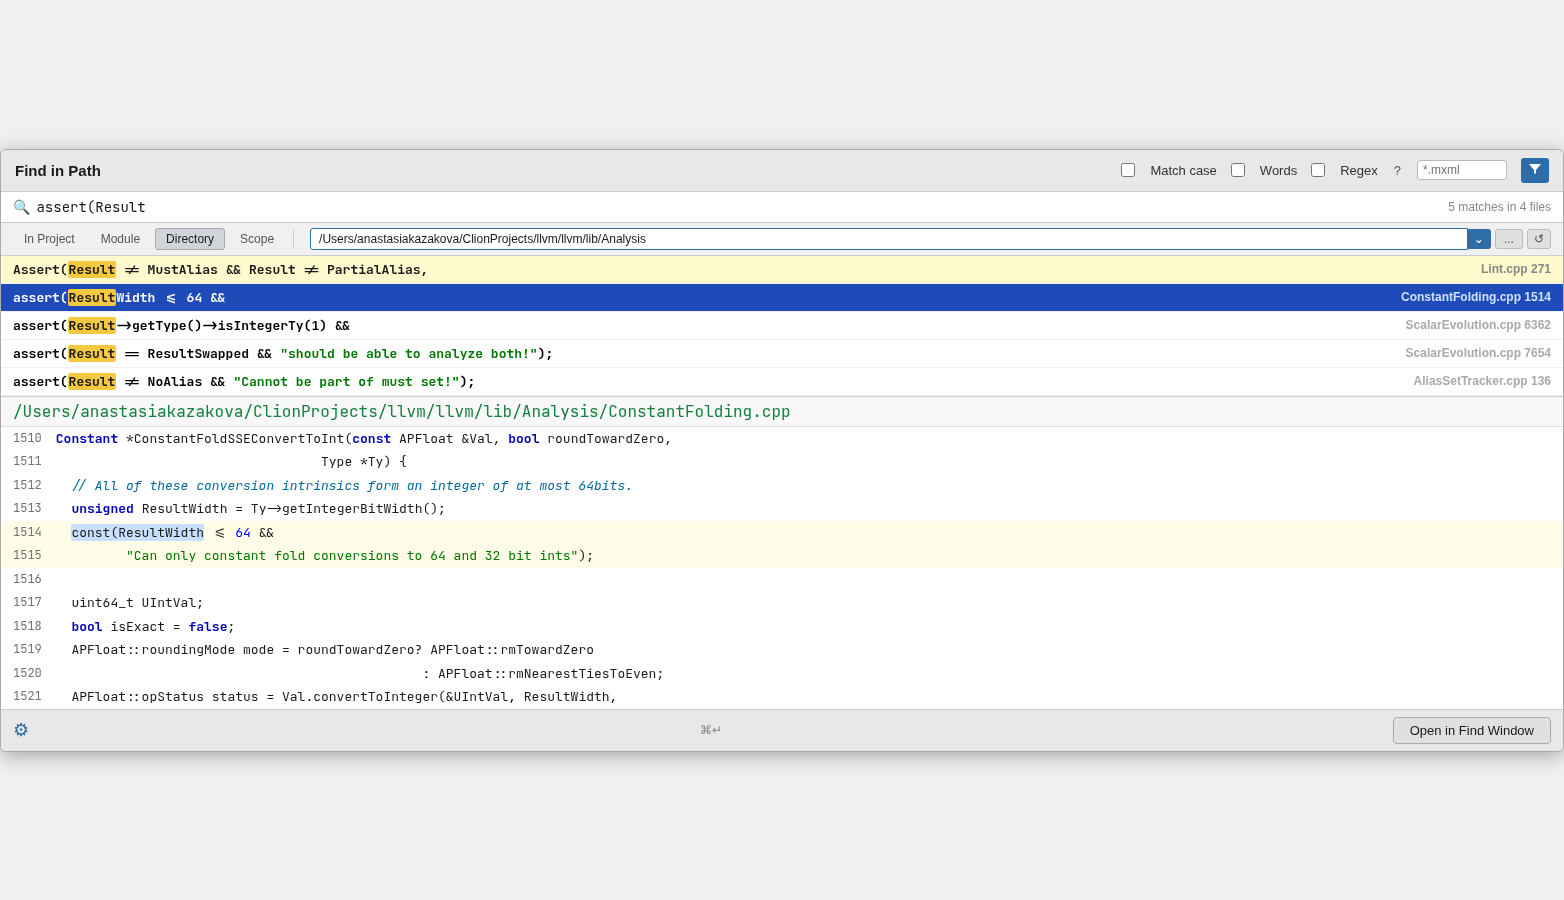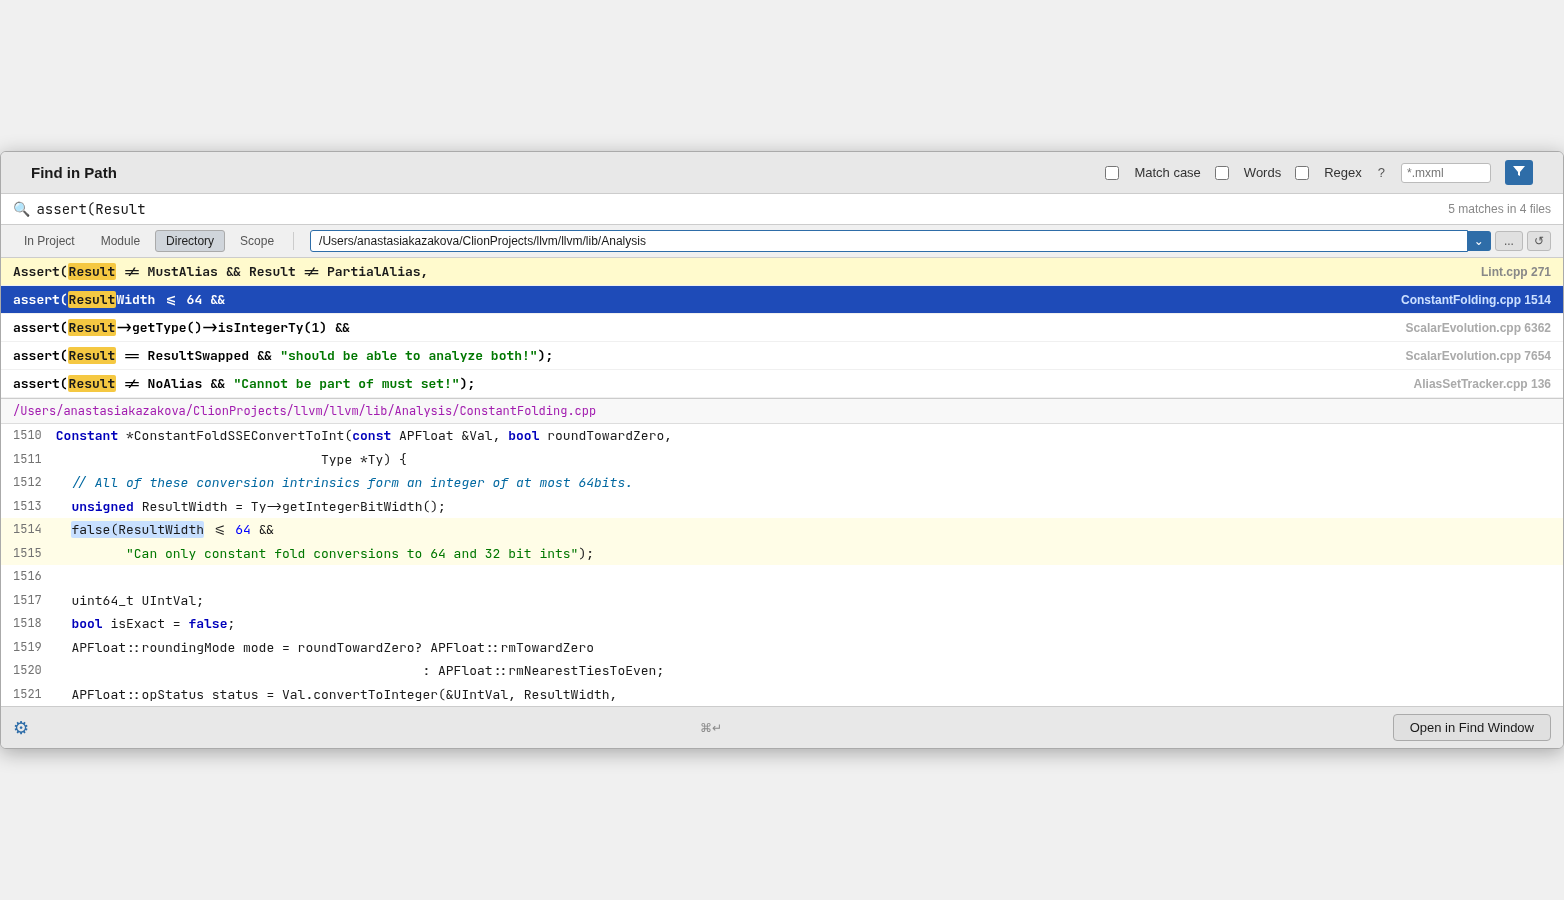--- a/index.html
+++ b/index.html
@@ -16,21 +16,21 @@
       background: #f5f5f5;
       border: 1px solid #aaa;
       border-radius: 6px;
       overflow: hidden;
       box-shadow: 0 4px 20px rgba(0,0,0,0.3);
     }
     
     .header {
       background: #e8e8e8;
       border-bottom: 1px solid #ccc;
-      padding: 8px 30px;
+      padding: 8px 14px;
       display: flex;
       align-items: center;
       justify-content: space-between;
     }
     .header-title {
       font-size: 15px;
       font-weight: 600;
       color: #1a1a1a;
     }
     .header-options {
@@ -235,22 +235,22 @@
       color: #007700;
     }
     .result-row.selected .code-text {
       color: white;
     }
     
     .file-path-bar {
       background: #f8f8f8;
       border-bottom: 1px solid #ddd;
       padding: 4px 12px;
-      font-size: 12px;
-      color: #a21caf;
+      font-size: 16px;
+      color: #15803d;
       font-family: "JetBrains Mono", "Fira Code", "Courier New", monospace;
     }
     
     .code-view {
       background: white;
       overflow: auto;
     }
     .code-line {
       display: flex;
       align-items: flex-start;
@@ -419,21 +419,21 @@
     <div class="code-line">
       <span class="line-num">1512</span>
       <span class="line-content kw-comment">  // All of these conversion intrinsics form an integer of at most 64bits.</span>
     </div>
     <div class="code-line">
       <span class="line-num">1513</span>
       <span class="line-content">  <span class="kw-blue">unsigned</span> ResultWidth = Ty-&gt;getIntegerBitWidth();</span>
     </div>
     <div class="code-line highlighted-line">
       <span class="line-num">1514</span>
-      <span class="line-content">  <span class="match-underline">false(ResultWidth</span> &lt;= <span class="kw-num">64</span> &amp;&amp;</span>
+      <span class="line-content">  <span class="match-underline">const(ResultWidth</span> &lt;= <span class="kw-num">64</span> &amp;&amp;</span>
     </div>
     <div class="code-line highlighted-line">
       <span class="line-num">1515</span>
       <span class="line-content">         <span class="kw-str">"Can only constant fold conversions to 64 and 32 bit ints"</span>);</span>
     </div>
     <div class="code-line">
       <span class="line-num">1516</span>
       <span class="line-content"> </span>
     </div>
     <div class="code-line">

